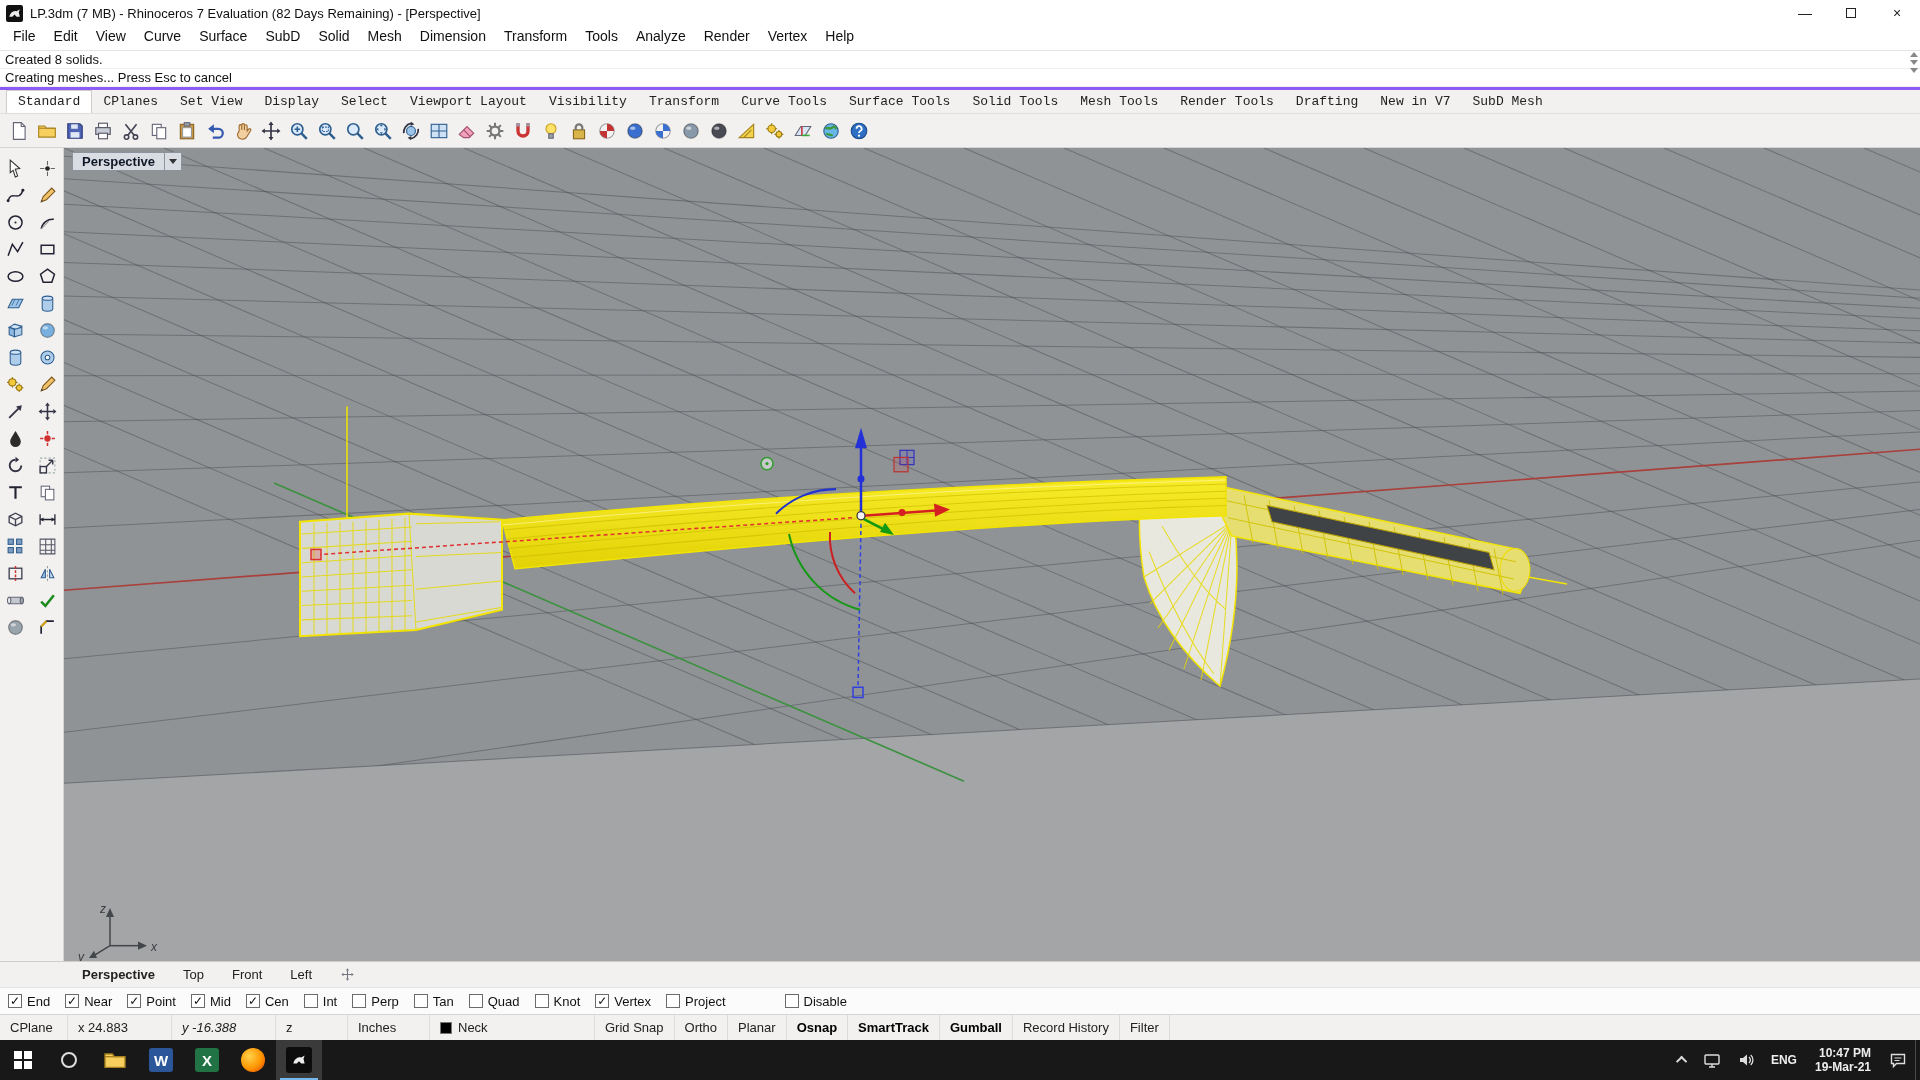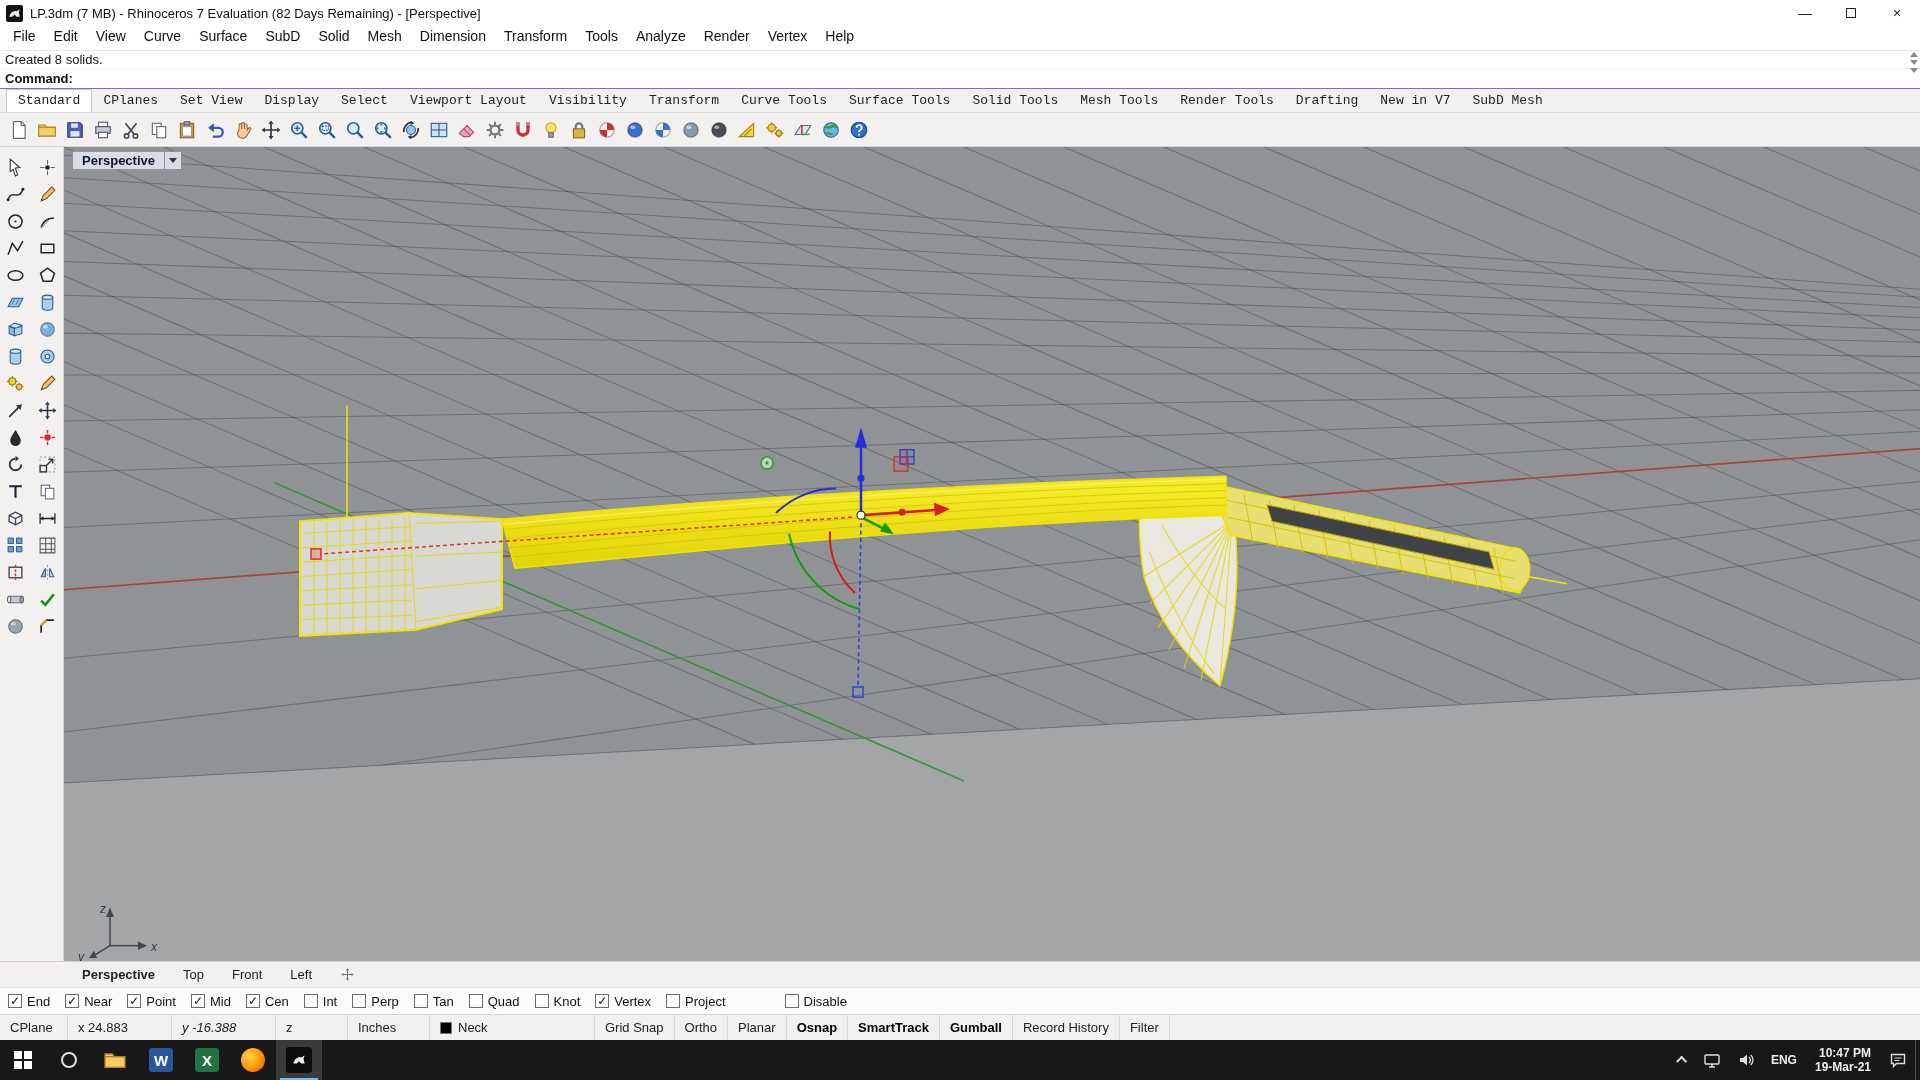--- a/index.html
+++ b/index.html
@@ -11,21 +11,21 @@
   .titlebar .appicon { width:17px; height:17px; margin-right:7px; }
   .win-controls { margin-left:auto; display:flex; height:100%; }
   .win-btn { width:46px; height:100%; display:flex; align-items:center; justify-content:center; font-size:14px; color:#222; }
   .win-btn.max span { width:10px; height:10px; border:1px solid #222; display:block; }
 
   
   .menubar { height:24px; background:#ffffff; display:flex; font-size:14px; flex:0 0 auto; padding-left:4px; }
   .menu-item { padding:2px 9px; cursor:default; }
 
   
-  .cmdarea { background:#fff; border-top:1px solid #e4e4e4; border-bottom:1px solid #8b5cf6; font-size:13px; flex:0 0 auto; position:relative; }
+  .cmdarea { background:#fff; border-top:1px solid #e4e4e4; border-bottom:3px solid #8b5cf6; font-size:13px; flex:0 0 auto; position:relative; }
   .cmd-line { height:18px; line-height:18px; padding-left:5px; border-bottom:1px solid #f0f0f0; white-space:nowrap; }
   .cmd-prompt { height:19px; line-height:19px; padding-left:5px; display:flex; gap:6px; }
   .cmd-prompt .plabel { font-weight:bold; }
   .cmd-scroll { position:absolute; right:2px; top:1px; display:flex; flex-direction:column; gap:3px; }
   .tri-up, .tri-down { width:0; height:0; border-left:4px solid transparent; border-right:4px solid transparent; }
   .tri-up { border-bottom:5px solid #888; }
   .tri-down { border-top:5px solid #888; }
 
   
   .ribbontabs { height:24px; background:#f2f1f0; display:flex; align-items:flex-end; font-size:13px; padding-left:6px; flex:0 0 auto; border-bottom:1px solid #e0dedd; }
@@ -370,23 +370,21 @@
   <span class="menu-item">Transform</span>
   <span class="menu-item">Tools</span>
   <span class="menu-item">Analyze</span>
   <span class="menu-item">Render</span>
   <span class="menu-item">Vertex</span>
   <span class="menu-item">Help</span>
 </div>
 
 <div class="cmdarea">
   <div class="cmd-line">Created 8 solids.</div>
-  <div class="cmd-prompt">
-    <span class="plabel">Command:</span>
-  </div>
+  <div class="cmd-line">Creating meshes... Press Esc to cancel</div>
   <div class="cmd-scroll">
     <i class="tri-up"></i>
     <i class="tri-down"></i>
     <i class="tri-down"></i>
   </div>
 </div>
 
 <div class="ribbontabs">
   <span class="rtab active">Standard</span>
   <span class="rtab">CPlanes</span>

